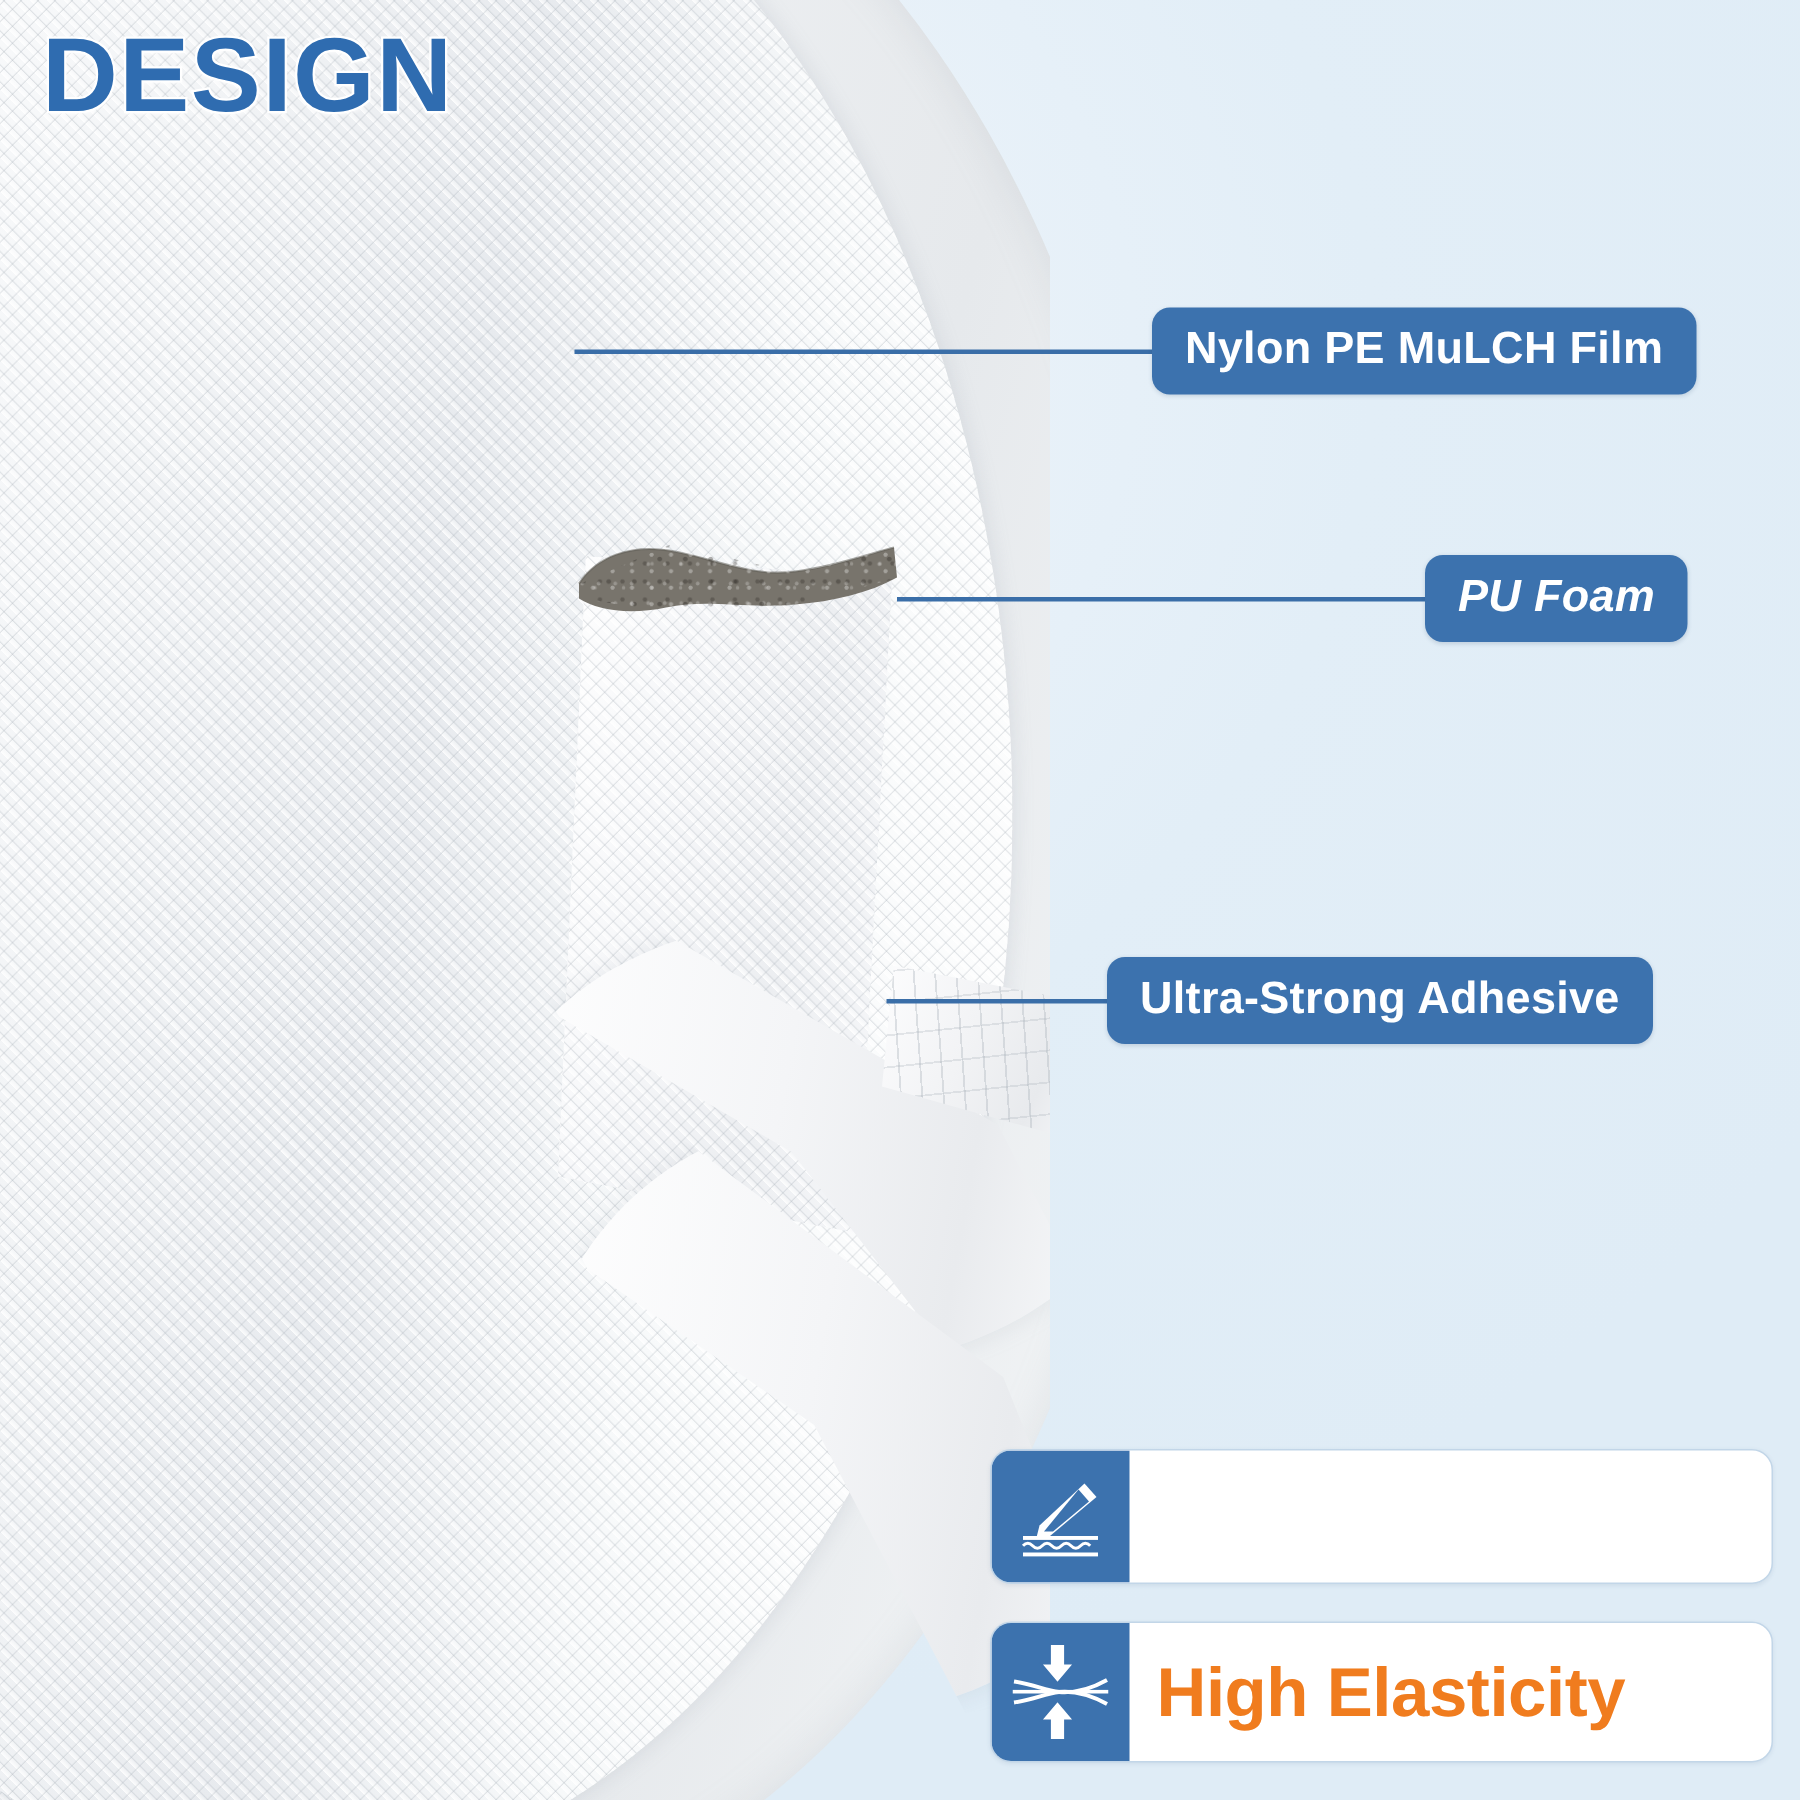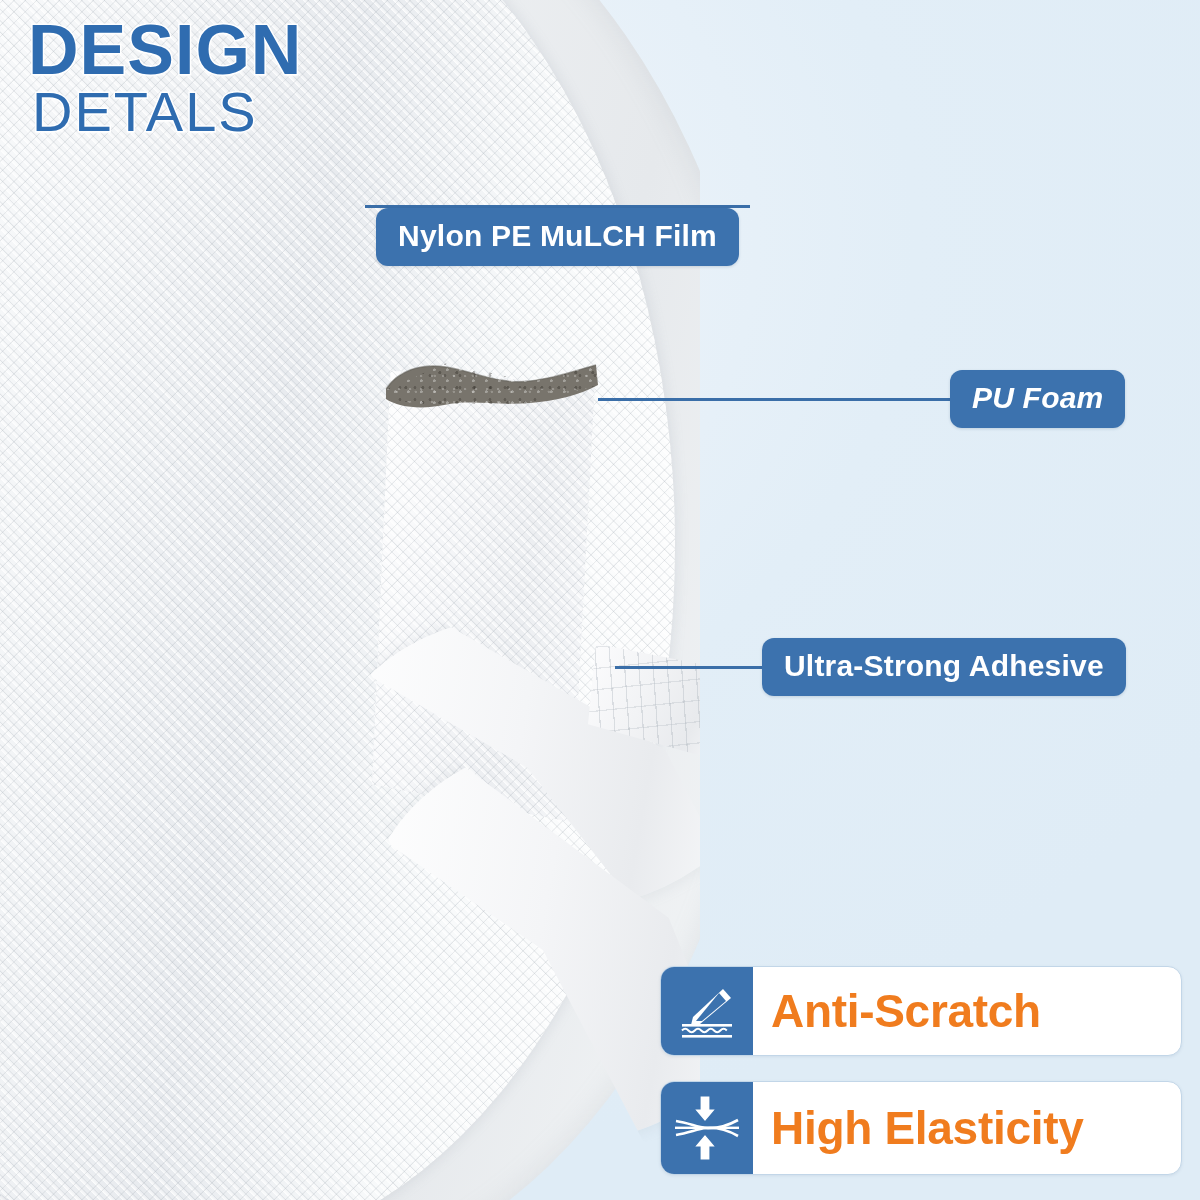--- a/index.html
+++ b/index.html
@@ -298,52 +298,50 @@
                 clip-path: polygon(0% 10%, 20% 2%, 74% 44%, 94% 96%, 68% 100%, 44% 52%, 8% 26%);"></div>
 
     <div class="adhesive-tab">
       <div class="grid-tex"></div>
     </div>
 
   </div>
 
   <div class="headline">
     <span class="l1">DESIGN</span>
-    <span class="l2">DETALS</span>
-  </div>
-
-  <div class="callout" style="left:365px; top:205px;flex-direction:column;">
+  </div>
+
+  <div class="callout" style="left:383px; top:205px;">
     <div class="leader" style="width:385px;"></div>
     <div class="pill">Nylon PE MuLCH Film</div>
   </div>
 
   <div class="callout" style="left:598px; top:370px;font-style:italic;">
     <div class="leader" style="width:352px;"></div>
     <div class="pill">PU Foam</div>
   </div>
 
-  <div class="callout" style="left:615px; top:638px;">
+  <div class="callout" style="left:591px; top:638px;">
     <div class="leader" style="width:147px;"></div>
     <div class="pill">Ultra-Strong Adhesive</div>
   </div>
 
   <div class="feature" style="left:660px; top:966px; width:520px; height:88px;">
     <div class="icon-tile">
       <svg width="62" height="62" viewBox="0 0 62 62">
 
         <path d="M47 9 L55 18 L24 44 L15 45 L17 37 Z" fill="#ffffff"></path>
         <path d="M43 13 L50 21 L26 41 L20 41 Z" fill="#3c72ae"></path>
 
         <rect x="6" y="44" width="50" height="2.6" fill="#ffffff"></rect>
         <rect x="6" y="55" width="50" height="2.6" fill="#ffffff"></rect>
         <path d="M6 50.5 q3.2 -3.4 6.4 0 q3.2 3.4 6.4 0 q3.2 -3.4 6.4 0 q3.2 3.4 6.4 0
                  q3.2 -3.4 6.4 0 q3.2 3.4 6.4 0 q3.2 -3.4 6.4 0" fill="none" stroke="#ffffff" stroke-width="2"></path>
       </svg>
     </div>
-    <div class="ftext">Anti-Scratch</div>
   </div>
 
   <div class="feature" style="left:660px; top:1081px; width:520px; height:92px;">
     <div class="icon-tile">
       <svg width="64" height="70" viewBox="0 0 64 70">
 
         <path d="M25 3 h10 v13 h6 l-11 13 l-11 -13 h6 z" fill="#ffffff" stroke="#3c72ae" stroke-width="1.2"></path>
 
         <path d="M25 67 h10 v-13 h6 l-11 -13 l-11 13 h6 z" fill="#ffffff" stroke="#3c72ae" stroke-width="1.2"></path>
 

